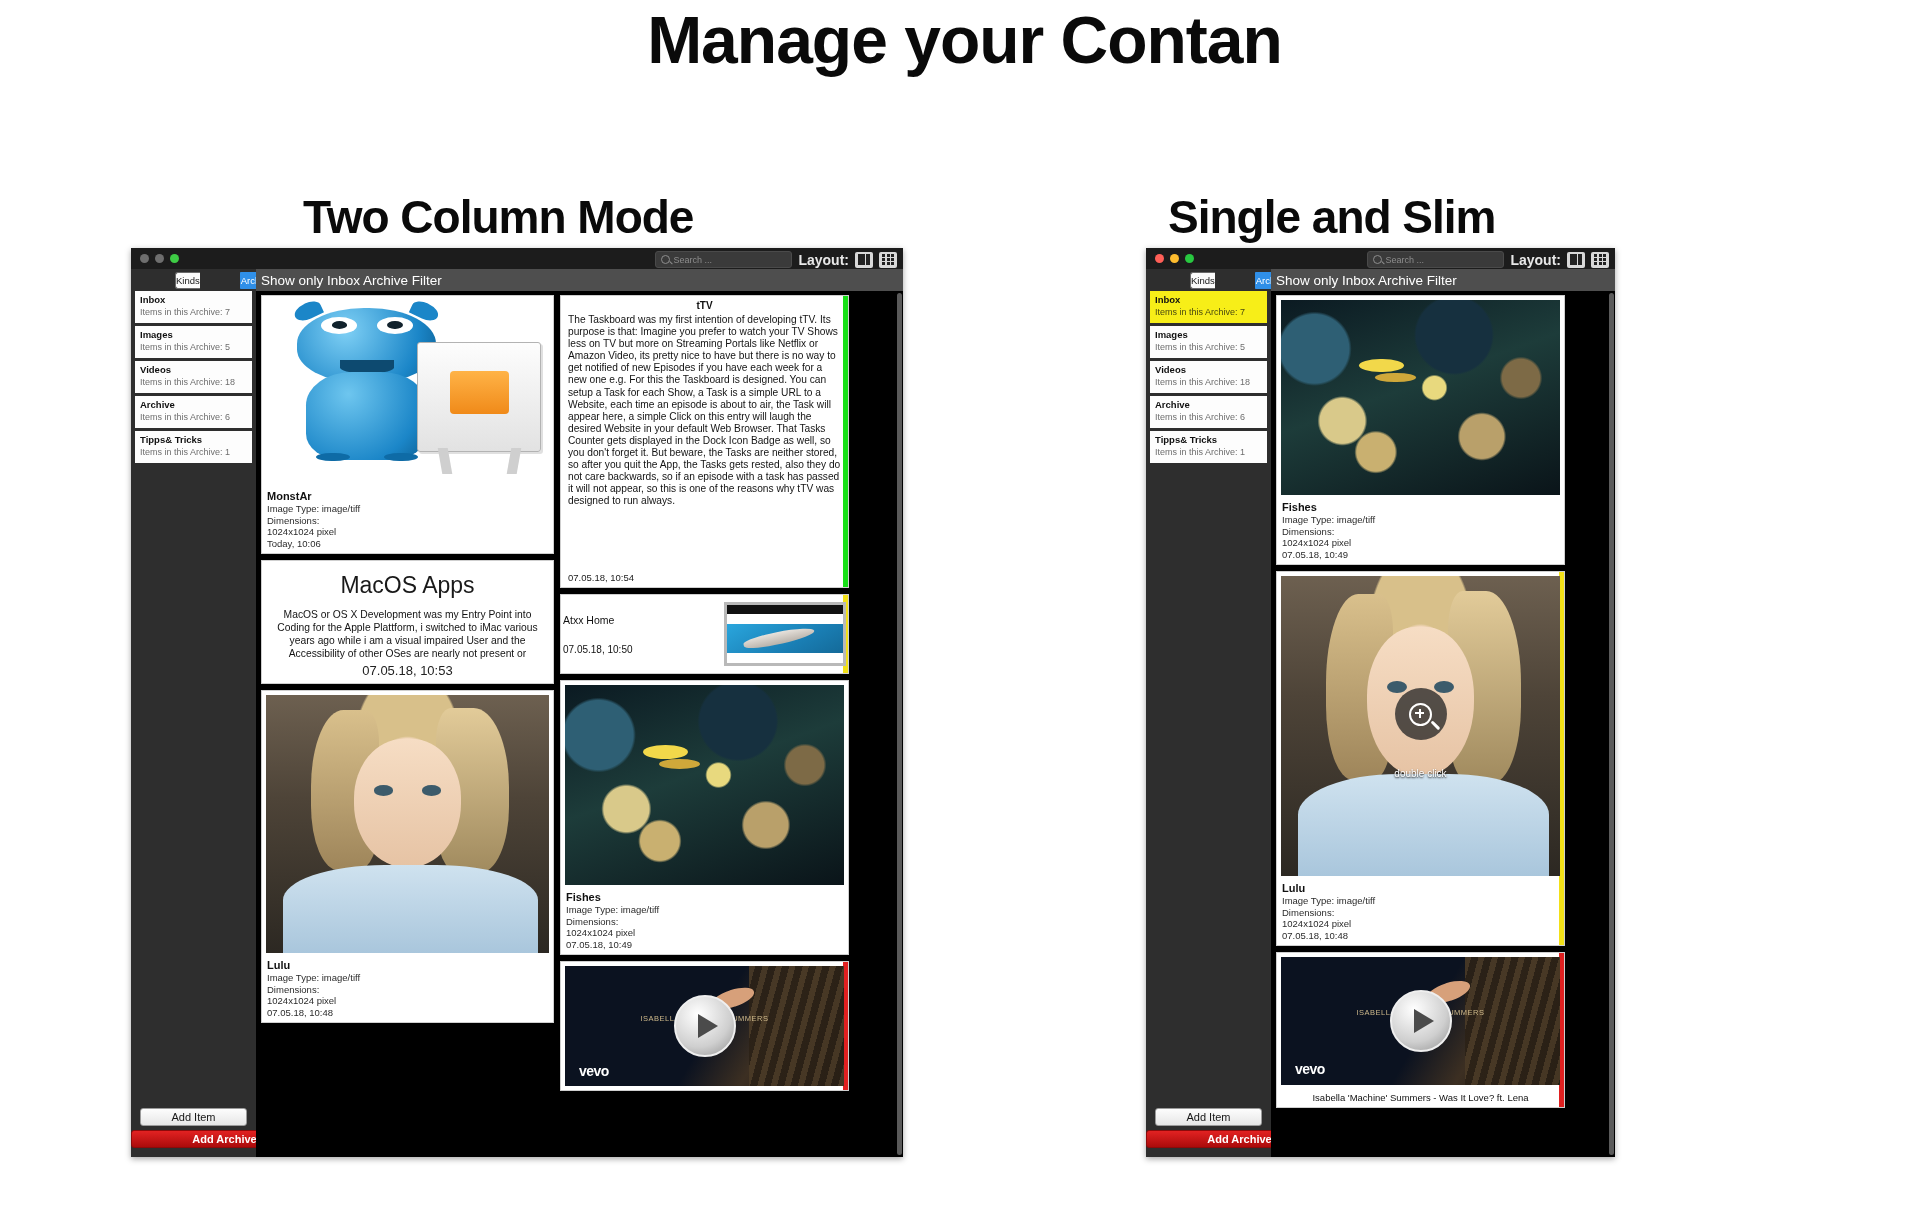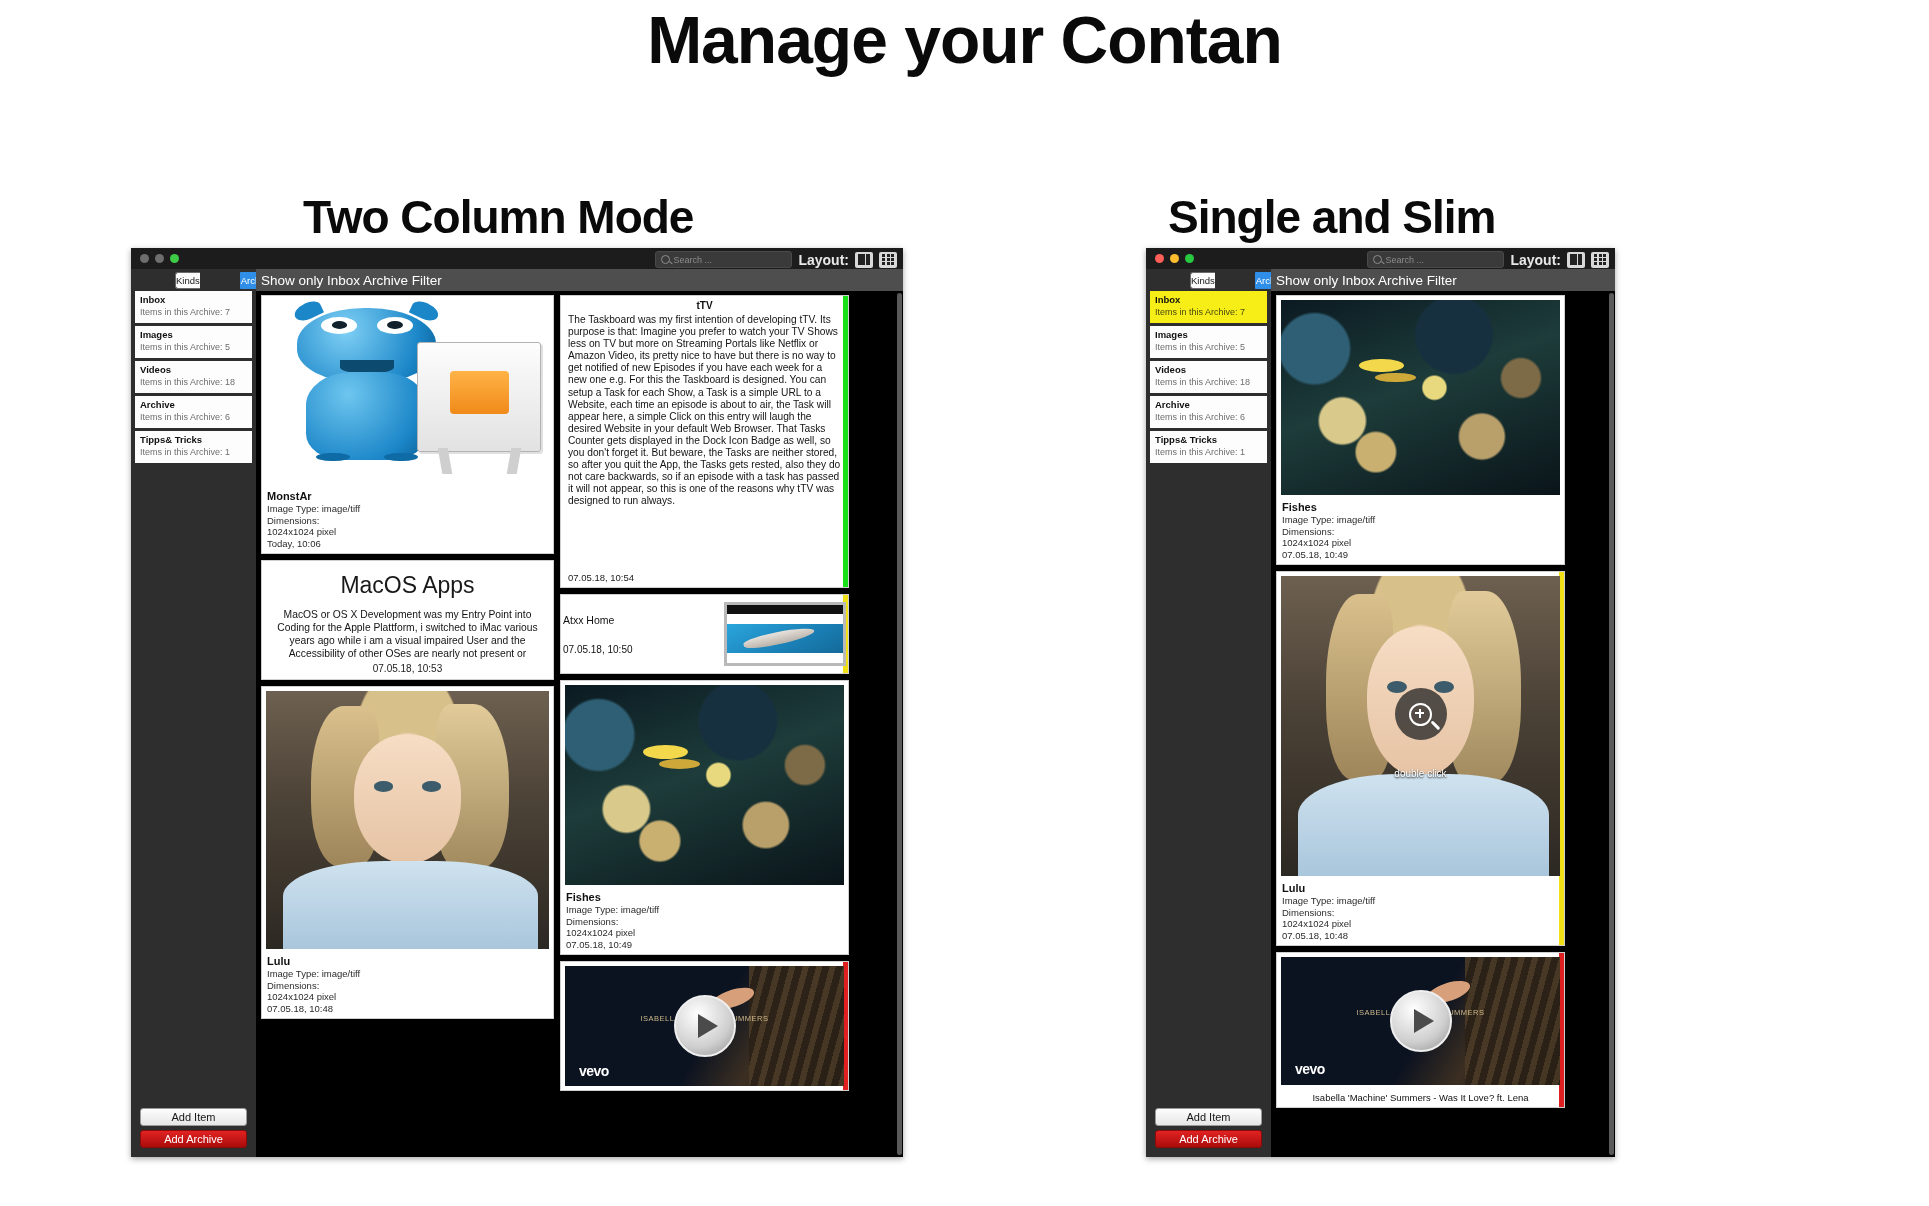--- a/index.html
+++ b/index.html
@@ -52,40 +52,40 @@
   .arch-list{margin:0 4px;}
   .arch-item{background:#fdfdfd;margin-bottom:3px;padding:3px 4px 4px 5px;}
   .arch-item.sel{background:#f7ee18;}
   .arch-name{font-size:9.5px;font-weight:bold;color:#111;line-height:12px;}
   .arch-count{font-size:9px;color:#6e6e6e;line-height:13px;}
   .arch-item.sel .arch-count{color:#4a4a10;}
   .btnbar{position:absolute;left:0;bottom:6px;width:100%;text-align:center;}
   .btn{display:inline-block;width:105px;height:16px;line-height:16px;font-size:11px;
        border-radius:3px;margin-bottom:3px;}
   .btn.light{background:linear-gradient(#fdfdfd,#e6e6e6);color:#161616;border:1px solid #9a9a9a;}
-  .btn.red{background:linear-gradient(#e22222,#ab0b0b);color:#fff;border:1px solid #8d0a0a;font-weight:normal;}
+  .btn.red{background:linear-gradient(#e22222,#ab0b0b);color:#fff;border:1px solid #8d0a0a;font-weight:bold;padding-left:40px;}
 
   
   .content{flex:1;position:relative;background:#000000;overflow:hidden;}
   .filterbar{height:22px;background:#4e4e4e;color:#fff;font-size:13.5px;
     display:flex;align-items:center;padding-left:5px;}
   .cols{display:flex;gap:6px;padding:4px 5px 0 5px;align-items:flex-start;}
   .col{display:flex;flex-direction:column;gap:6px;}
   .card{background:#fff;border:1px solid #cfcfcf;position:relative;overflow:hidden;}
   .card .stripe{position:absolute;right:0;top:0;bottom:0;width:5px;}
   .meta{padding:2px 5px 4px 5px;}
   .meta .ttl{font-size:11px;font-weight:bold;color:#111;line-height:13px;}
   .meta .ln{font-size:9.5px;color:#2b2b2b;line-height:11.5px;}
   .note-title{text-align:center;font-size:10px;font-weight:bold;color:#111;padding:4px 0 3px;}
   .note-body{font-size:10.2px;line-height:12.1px;color:#131313;padding:0 7px 4px 7px;}
   .note-date{font-size:9.5px;color:#222;padding:2px 0 4px 7px;}
   .big-h{text-align:center;font-size:23px;color:#191919;padding:11px 0 9px;}
   .big-p{text-align:center;font-size:10.3px;line-height:13px;color:#131313;padding:0 10px;
          max-height:62px;overflow:hidden;}
-  .big-date{text-align:center;font-size:10px;color:#222;padding:3px 10px 5px;}
+  .big-date{text-align:center;font-size:13px;color:#222;padding:3px 10px 5px;}
   .link-row{display:flex;align-items:center;justify-content:space-between;padding:7px 2px;}
   .link-left .lt{font-size:10.5px;color:#111;}
   .link-left .ld{font-size:10px;color:#111;margin-top:18px;}
 
   
   .pic{position:relative;overflow:hidden;background:#000;}
   .pic-reef{background:
      radial-gradient(circle at 22% 62%,#d9c98a 0 9%,transparent 10%),
      radial-gradient(circle at 34% 78%,#c9b070 0 8%,transparent 9%),
      radial-gradient(circle at 55% 45%,#e8d97e 0 6%,transparent 7%),

